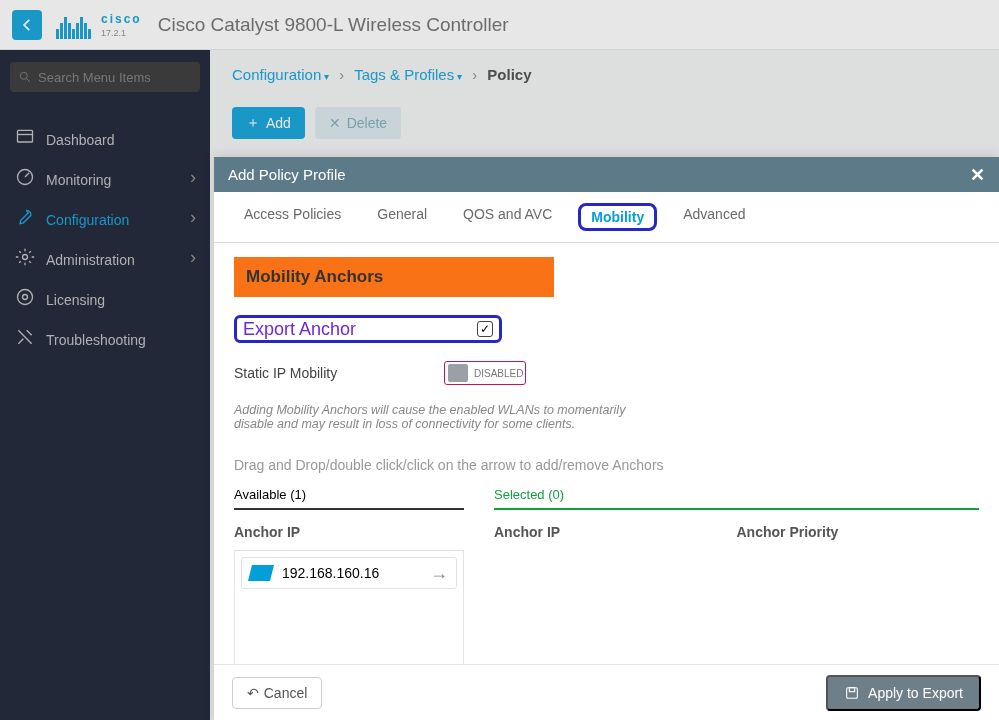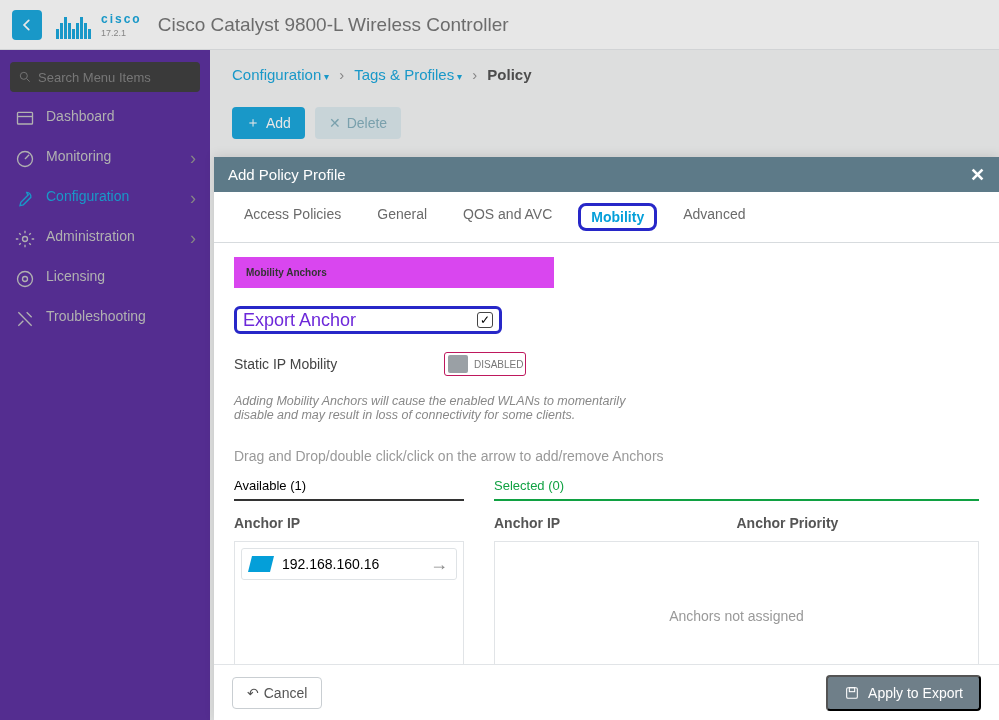--- a/index.html
+++ b/index.html
@@ -9,24 +9,24 @@
   .topbar { height: 50px; background: #fff; display: flex; align-items: center; padding: 0 12px; border-bottom: 1px solid #e5e7ea; }
   .back-btn { width: 30px; height: 30px; background: #049fd9; border-radius: 4px; display:flex; align-items:center; justify-content:center; color:#fff; font-size:18px; margin-right:14px;}
   .cisco-logo { height:28px; display:flex; align-items:flex-end; gap:1px; margin-right:10px; }
   .cisco-bar { width:3px; background:#049fd9; }
   .brand-col { display:flex; flex-direction:column; }
   .brand-word { font-size:12px; color:#049fd9; font-weight:700; letter-spacing:2px; }
   .brand-ver  { font-size:9px; color:#888; margin-top:2px; }
   .title { font-size:19px; color:#6a6a6a; margin-left:16px; }
 
   .body { display:flex; height:670px; }
-  .sidebar { width:210px; background:#4c1d95; padding:12px 10px; color:#bdbdbd; font-size:14px; }
+  .sidebar { width:210px; background:#0f172a; padding:12px 10px; color:#bdbdbd; font-size:14px; }
   .search-box { background:#2c2c2c; border-radius:4px; height:30px; display:flex; align-items:center; padding:0 8px; color:#777; font-size:13px; margin-bottom:16px;}
   .search-box svg { margin-right:6px; }
-  .nav-item { display:flex; align-items:flex-start; height:40px; padding:0 4px; color:#bdbdbd; }
+  .nav-item { display:flex; align-items:flex-end; height:40px; padding:0 4px; color:#bdbdbd; }
   .nav-item.active { color:#049fd9; }
   .nav-item .nlabel { margin-left:10px; flex:1; }
   .nav-item .chev { font-size:18px; color:#888;}
   .nicon { width:22px; height:22px; display:flex; align-items:center; justify-content:center; }
 
   .content { flex:1; padding:16px 22px; position:relative; }
   .breadcrumb { font-size:15px; color:#049fd9; margin-bottom:24px;}
   .breadcrumb .sep { color:#888; margin:0 6px; }
   .breadcrumb .cur { color:#444; font-weight:600; }
   .bc-link::after { content:" ▾"; font-size:10px; color:#049fd9;}
@@ -42,21 +42,21 @@
   
   .modal { position:absolute; left:214px; top:157px; right:0; bottom:0; background:#fff; box-shadow:0 -2px 10px rgba(0,0,0,0.1); display:flex; flex-direction:column;}
   .modal-head { background:#5d7a88; color:#fff; height:35px; display:flex; align-items:center; padding:0 14px; font-size:15px;}
   .modal-head .close { margin-left:auto; font-size:18px; font-weight:bold;}
   .tabs { display:flex; border-bottom:1px solid #d7dbde; padding:0 12px;}
   .tab { padding:14px 18px 12px; font-size:14px; color:#6a6a6a; border-bottom:2px solid transparent;}
   .tab.active { color:#049fd9; font-weight:600;}
   .tab.active .hl { display:inline-block; border:3px solid #2727c8; border-radius:8px; padding:3px 10px; margin:-3px -10px;}
 
   .modal-body { flex:1; padding:14px 20px 10px; overflow:auto; }
-  .section-head { background:#d946ef; padding:10px 12px; font-size:10px; font-weight:600; color:#333; width:320px; margin-bottom:18px;}
+  .section-head { background:#f97316; padding:10px 12px; font-size:17px; font-weight:600; color:#333; width:320px; margin-bottom:18px;}
   .field-row { display:flex; align-items:center; margin-bottom:18px; }
   .toggle-box { width:82px; height:24px; border:1px solid #be185d; border-radius:3px; display:flex; align-items:center; font-size:10px; color:#777;}
   .toggle-box .knob { width:20px; height:18px; background:#9aa0a5; border-radius:2px; margin:0 6px 0 3px;}
   .export-hl { display:flex; align-items:center; width:268px; height:28px; border:3px solid #2727c8; border-radius:6px; padding:0 6px;}
   .export-hl .lbl { font-size:18px; color:#6d28d9; flex:1;}
   .checkbox { width:16px; height:16px; border:1.5px solid #444; border-radius:3px; display:flex; align-items:center; justify-content:center; font-size:12px; line-height:1;}
 
   .note { font-size:12.5px; color:#888; font-style:italic; max-width:400px; margin-bottom:26px;}
   .hint { font-size:14px; color:#999; margin-bottom:14px;}
 
@@ -248,23 +248,20 @@
       </div>
     </div>
 
     <div class="lists-row">
       <div class="list-box left">
         <div class="anchor-item">
           <span class="tag"></span>
           <span>192.168.160.16</span>
           <span class="arrow">→</span>
         </div>
-      </div>
-      <div class="list-box right">
-        <span>Anchors not assigned</span>
       </div>
     </div>
   </div>
 
   <div class="modal-foot">
     <button class="btn-cancel">
       <span>↶</span>
       <span>Cancel</span>
     </button>
     <button class="btn-apply">

